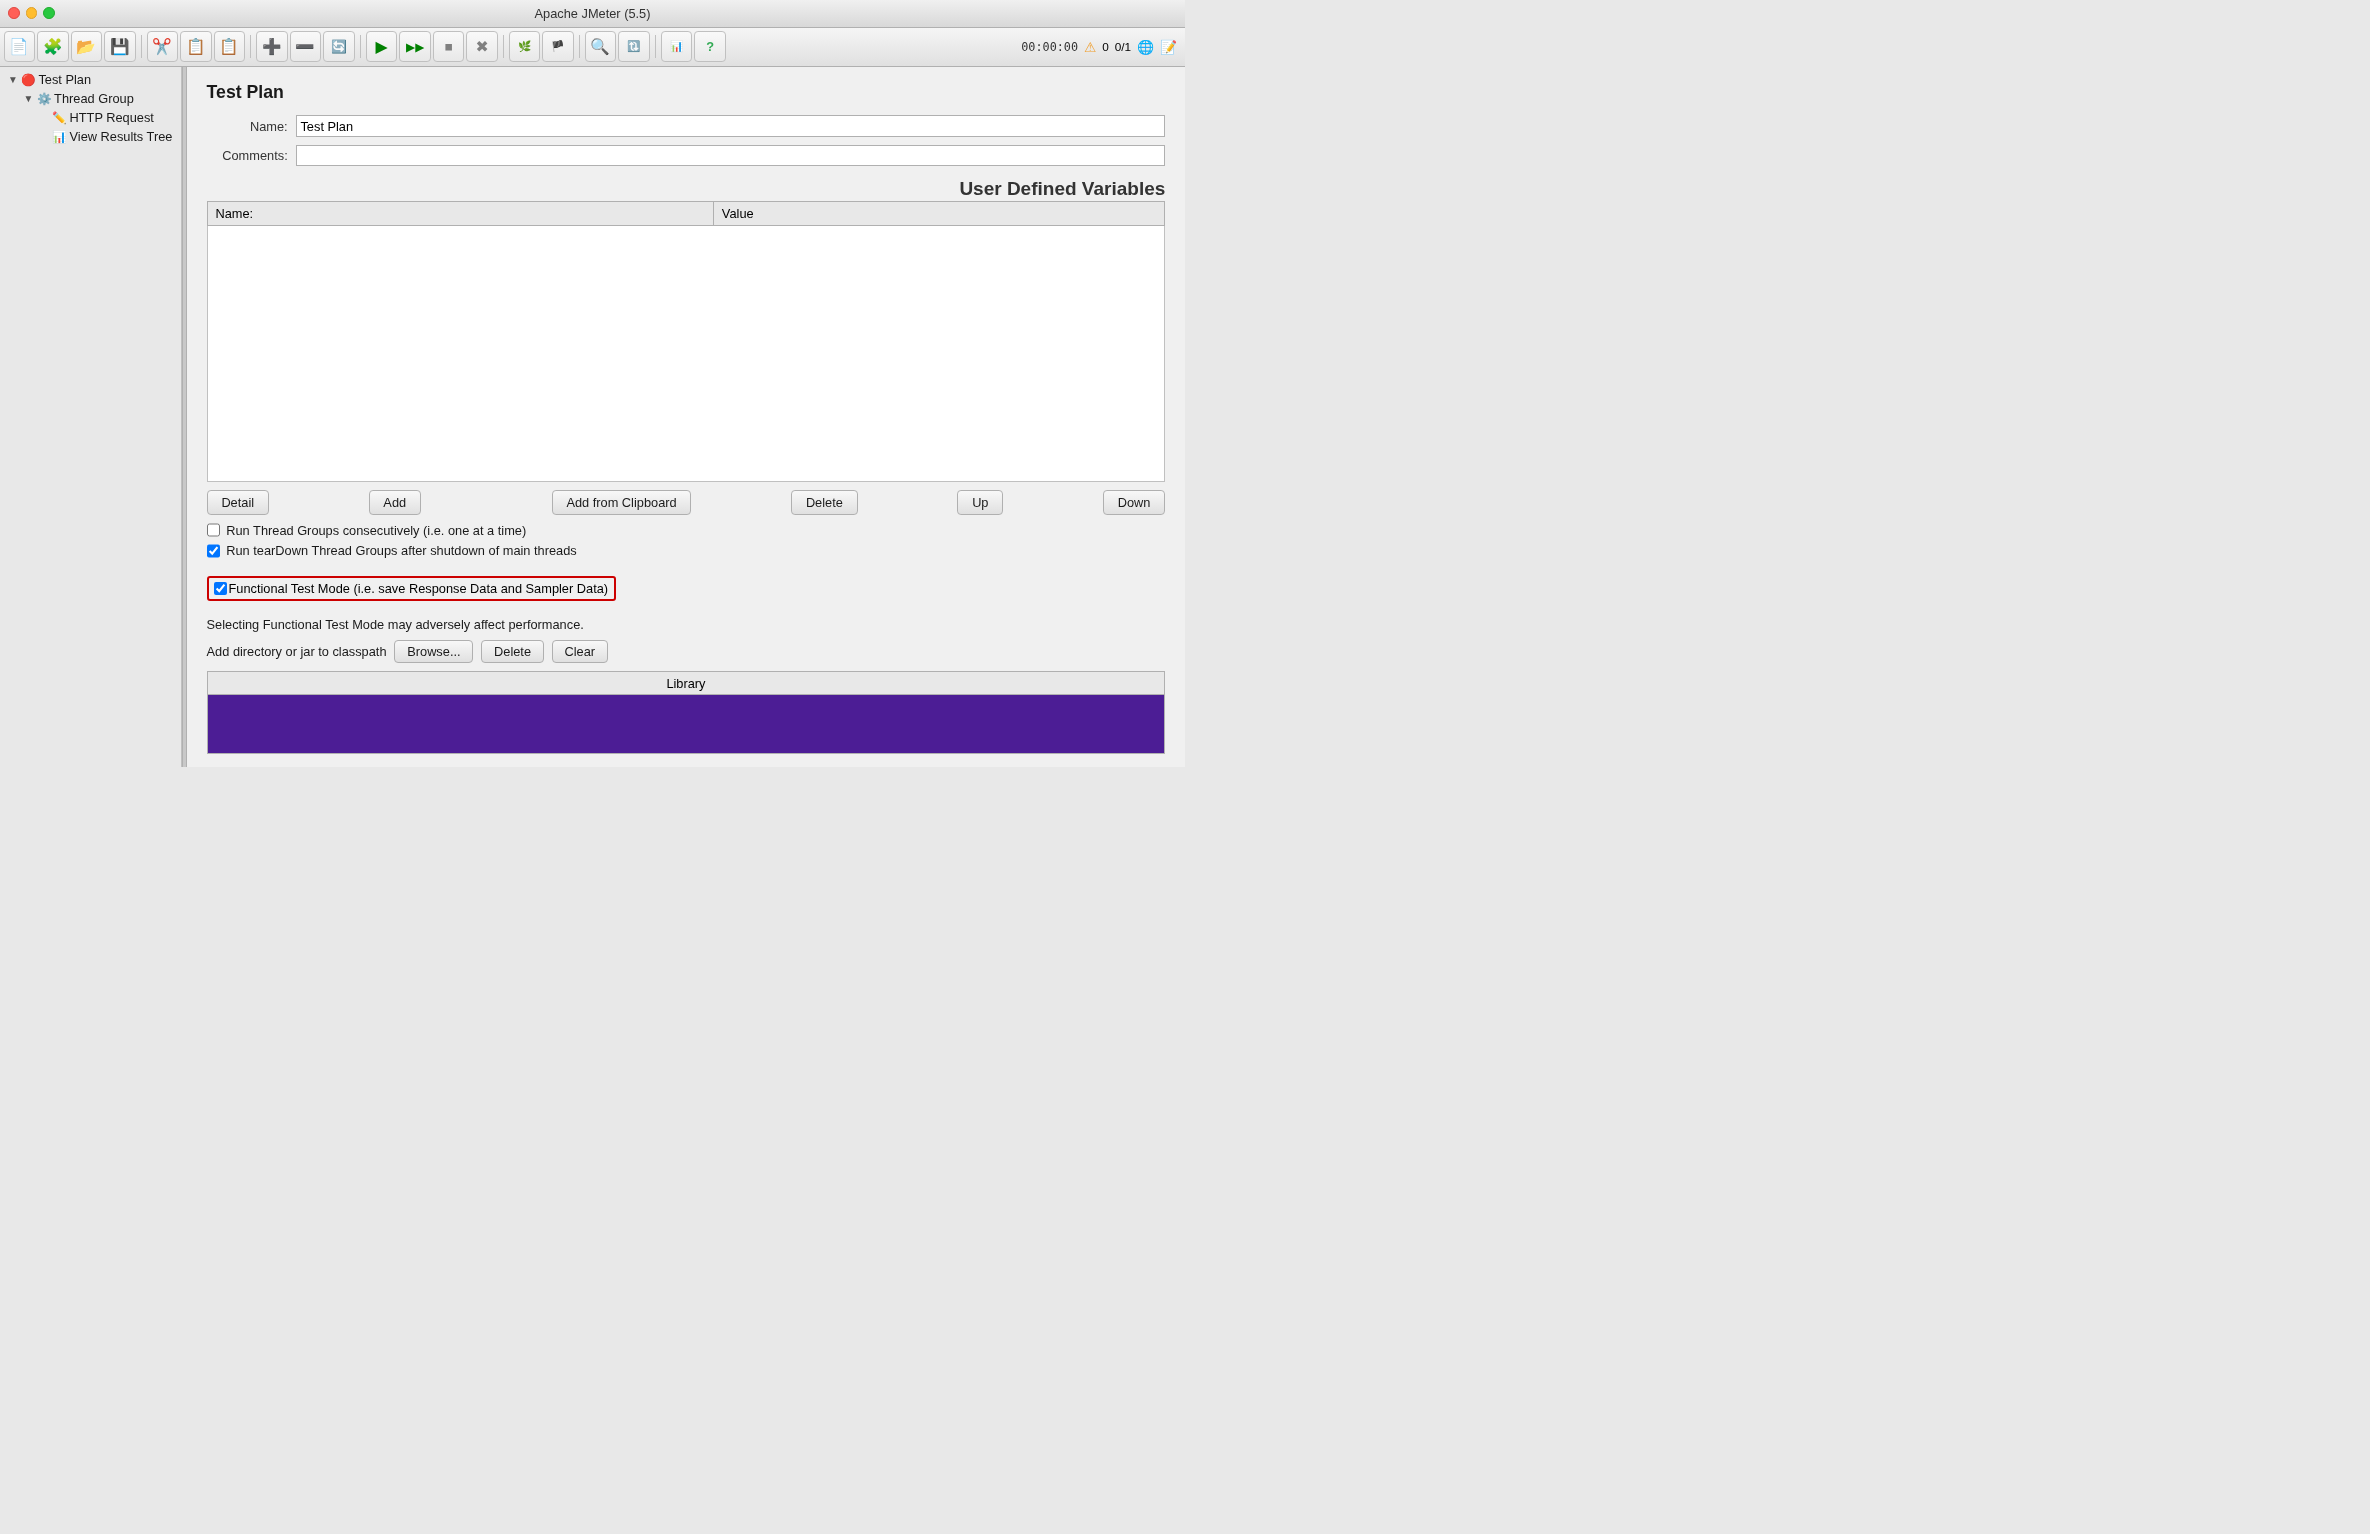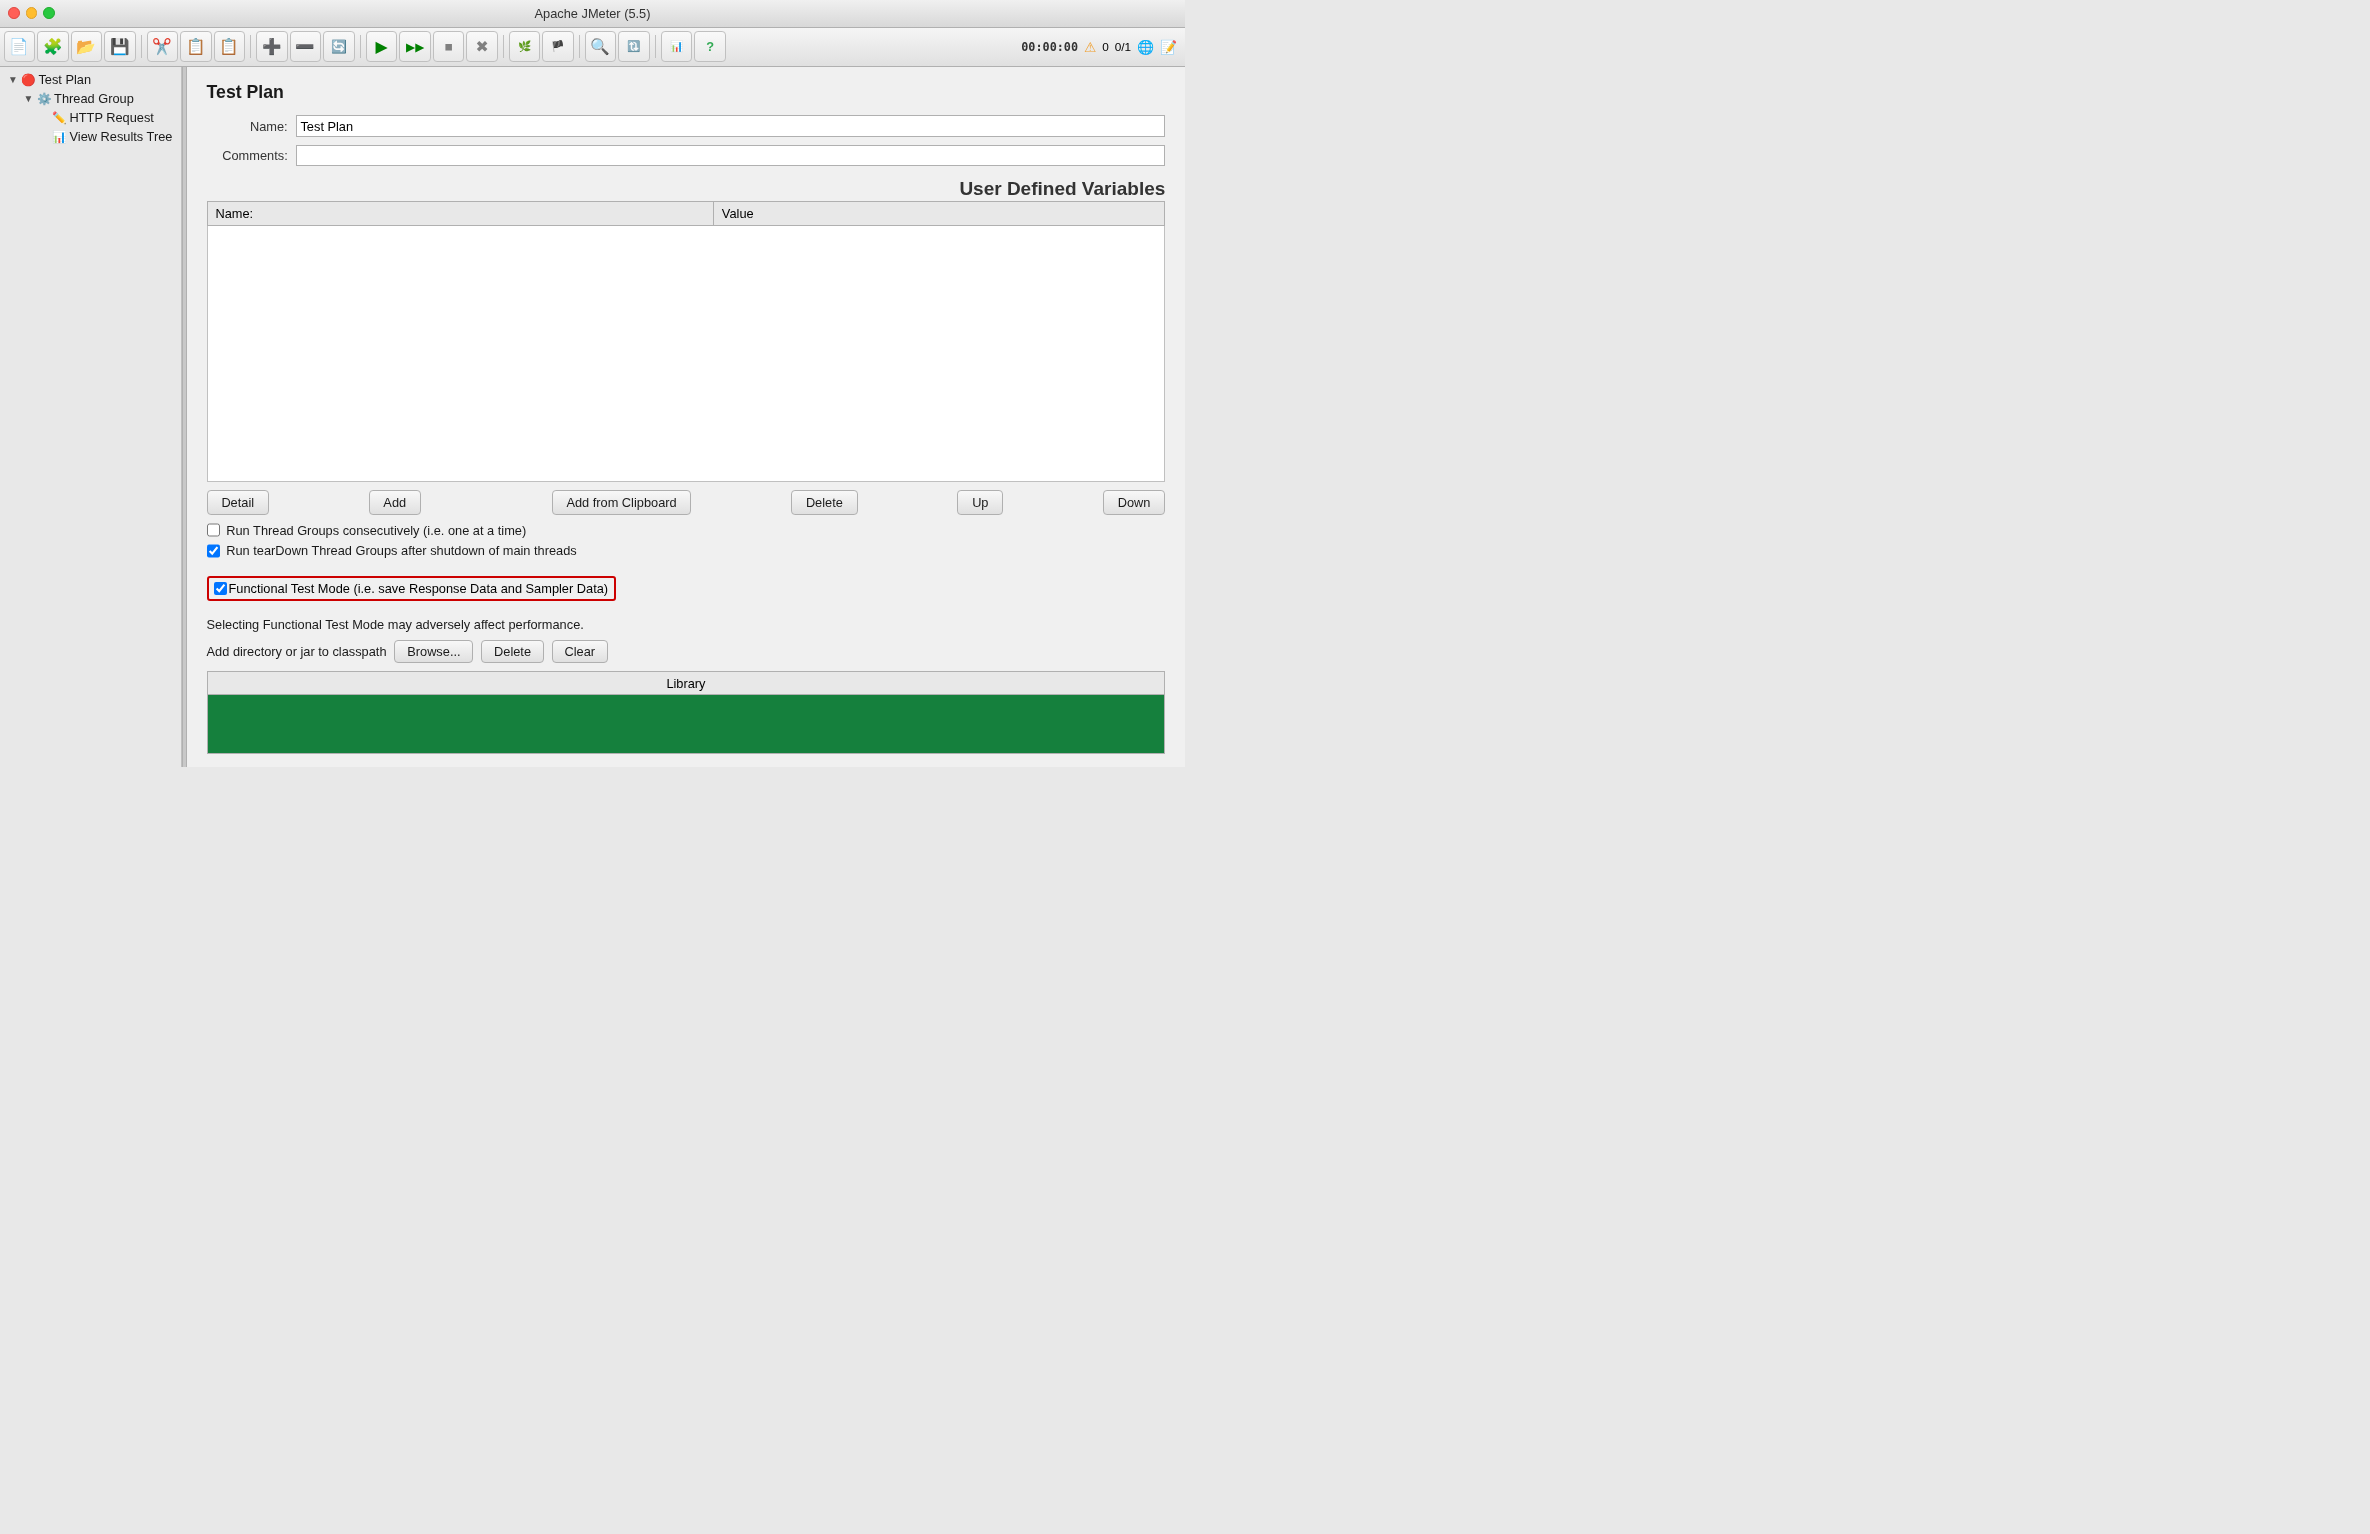--- a/index.html
+++ b/index.html
@@ -77,21 +77,20 @@
       margin-left: auto;
       display: flex;
       align-items: center;
       gap: 5.9px;
       padding-right: 3.9px;
     }
     .toolbar-time {
       font-size: 11.8px;
       color: #333;
       font-family: monospace;
-      font-weight: bold;
     }
     .toolbar-warning {
       display: flex;
       align-items: center;
       gap: 2px;
       font-size: 11.8px;
     }
 
     
     .main-layout {
@@ -256,21 +255,21 @@
       border-radius: 4px;
       cursor: pointer;
       font-size: 12.8px;
       color: #1a1a1a;
     }
 
     
     .library-table {
       width: 100%;
       border-collapse: collapse;
-      background: #15803d;
+      background: #4c1d95;
       border: 1px solid #b0b0b0;
     }
     .library-table th {
       background: #e8e8e8;
       border: 1px solid #b0b0b0;
       padding: 3.9px 7.9px;
       font-size: 12.8px;
       font-weight: normal;
       text-align: center;
     }

